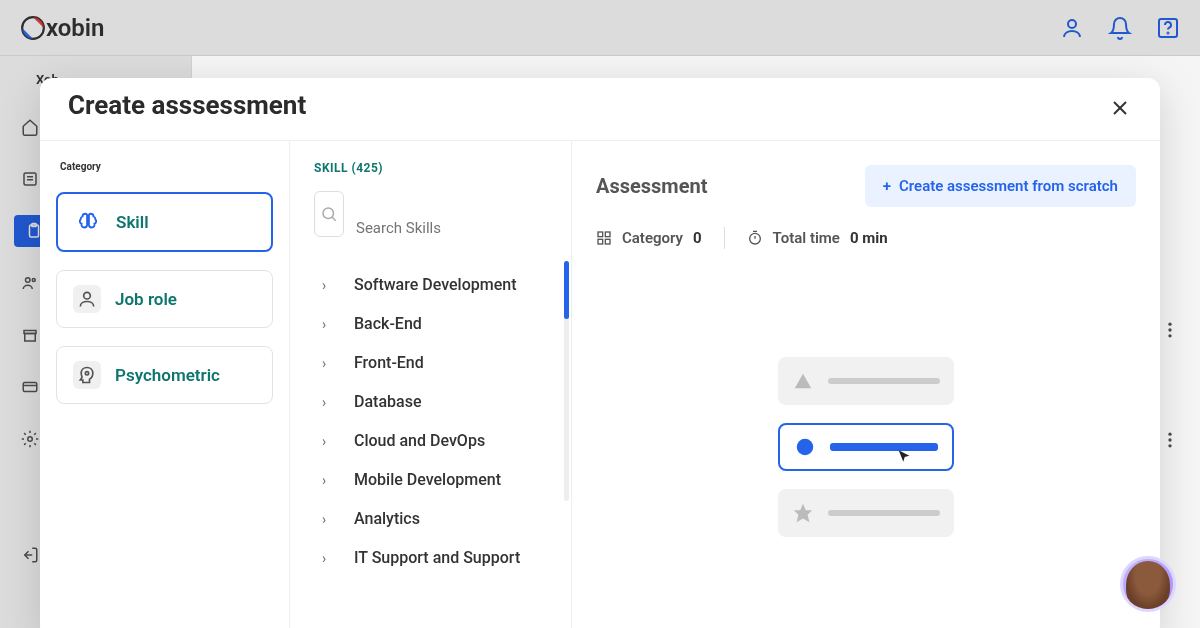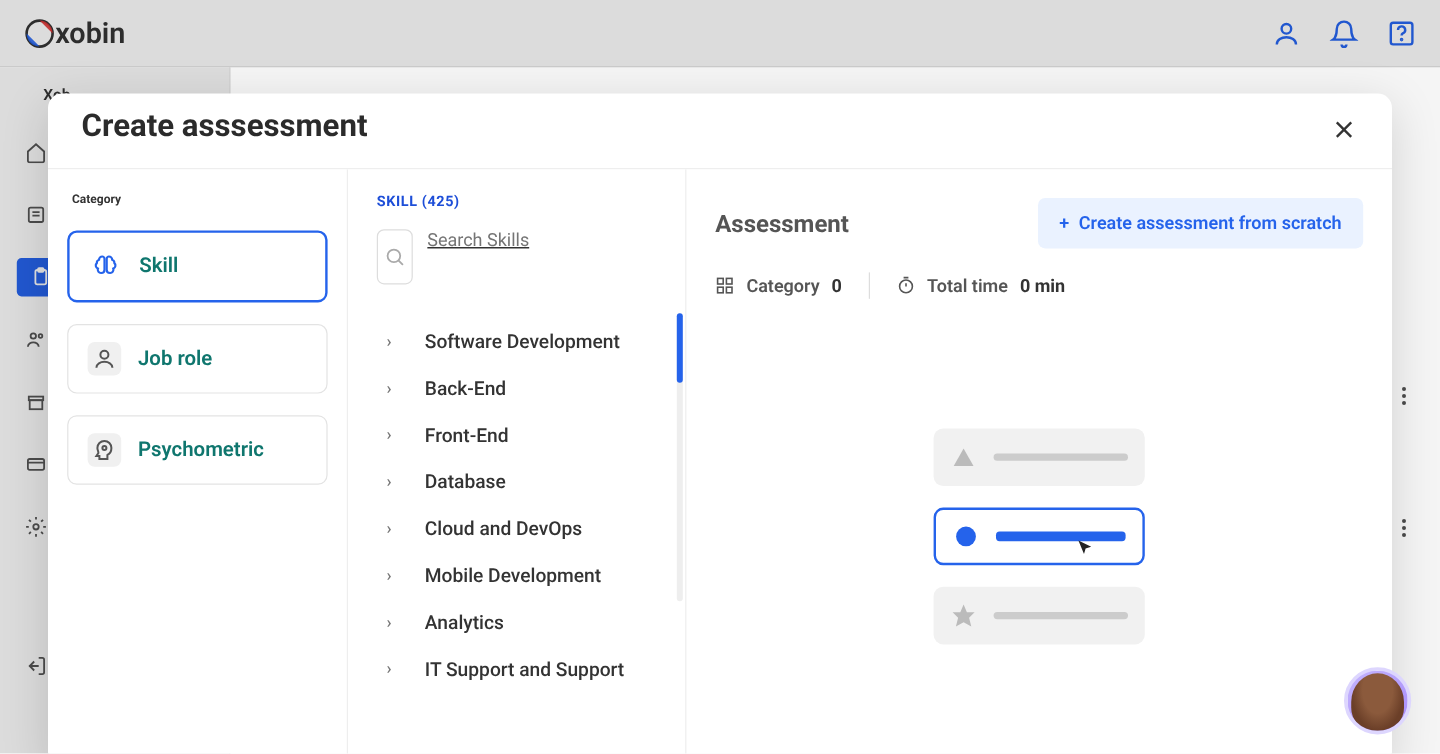--- a/index.html
+++ b/index.html
@@ -32,22 +32,22 @@
 .col-category { width: 250px; border-right: 1px solid #eee; padding: 20px 16px; }
 .col-heading { font-size: 10px; font-weight: 700; color: #333; margin-bottom: 20px; padding-left: 4px; }
 .cat-item { display: flex; align-items: center; gap: 14px; padding: 14px 16px; border: 1px solid #e3e3e3; border-radius: 8px; margin-bottom: 18px; cursor: pointer; font-size: 17px; font-weight: 600; color: #0f766e; background: #fff; }
 .cat-item.selected { border: 2px solid #2563eb; }
 .cat-icon { width: 28px; height: 28px; display: flex; align-items: center; justify-content: center; border-radius: 6px; }
 .cat-item.selected .cat-icon { color: #2563eb; }
 .cat-item:not(.selected) .cat-icon { background: #f0f0f0; color: #555; }
 
 
 .col-skill { width: 282px; border-right: 1px solid #eee; padding: 20px 0 20px 24px; position: relative; display: flex; flex-direction: column; }
-.skill-heading { font-size: 12px; font-weight: 700; color: #1d4ed8; letter-spacing: 0.5px; margin-bottom: 16px; }
-.search-row { display: flex; align-items: flex-start; gap: 12px; margin-bottom: 28px; padding-right: 16px; text-decoration: underline; }
+.skill-heading { font-size: 12px; font-weight: 700; color: #0f766e; letter-spacing: 0.5px; margin-bottom: 16px; }
+.search-row { display: flex; align-items: flex-end; gap: 12px; margin-bottom: 28px; padding-right: 16px; }
 .search-iconbox { width: 46px; height: 46px; border: 1px solid #ddd; border-radius: 6px; display: flex; align-items: center; justify-content: center; color: #aaa; }
 .search-input { flex: 1; border: none; font-size: 15px; color: #444; outline: none; }
 .skill-list { flex: 1; overflow: hidden; }
 .skill-row { display: flex; align-items: center; gap: 20px; padding: 10px 8px; cursor: pointer; font-size: 16px; color: #333; font-weight: 500; }
 .skill-chevron { color: #777; font-size: 14px; width: 12px; }
 .skill-scroll { position: absolute; right: 2px; top: 120px; width: 5px; height: 58px; background: #2563eb; border-radius: 3px; }
 .skill-track { position: absolute; right: 2px; top: 120px; width: 5px; height: 240px; background: #eee; border-radius: 3px; }
 
 
 .col-assess { flex: 1; padding: 24px 24px; display: flex; flex-direction: column; }

